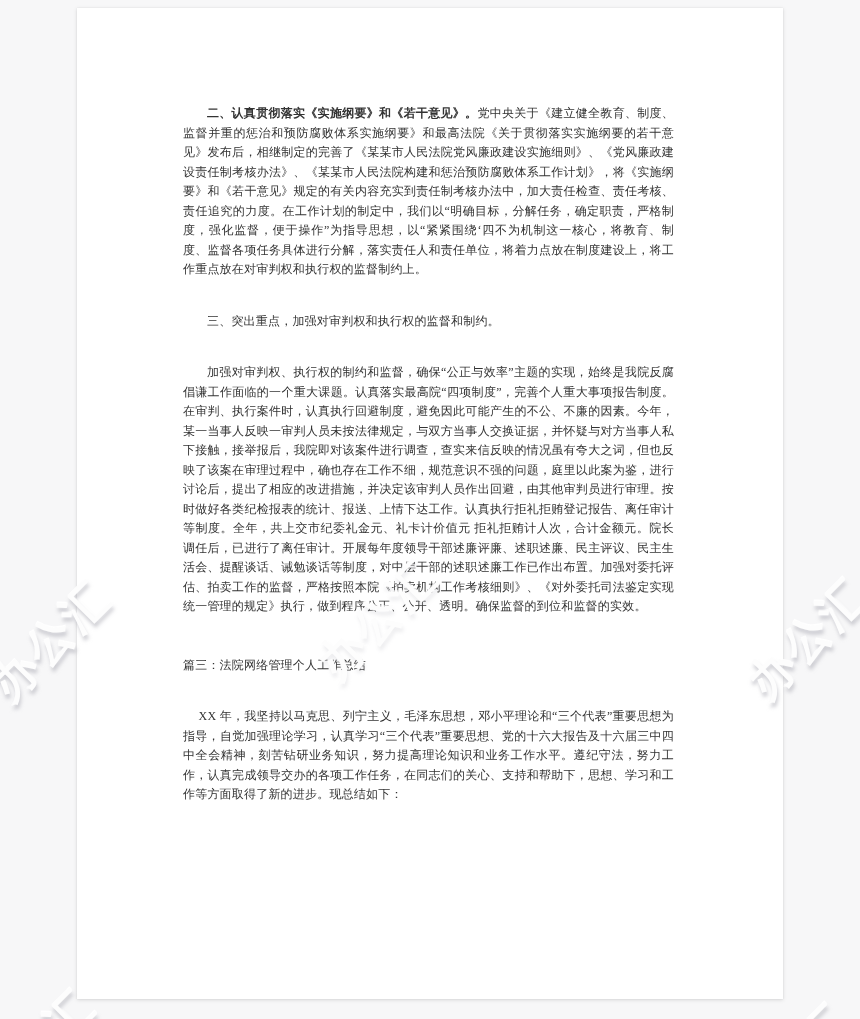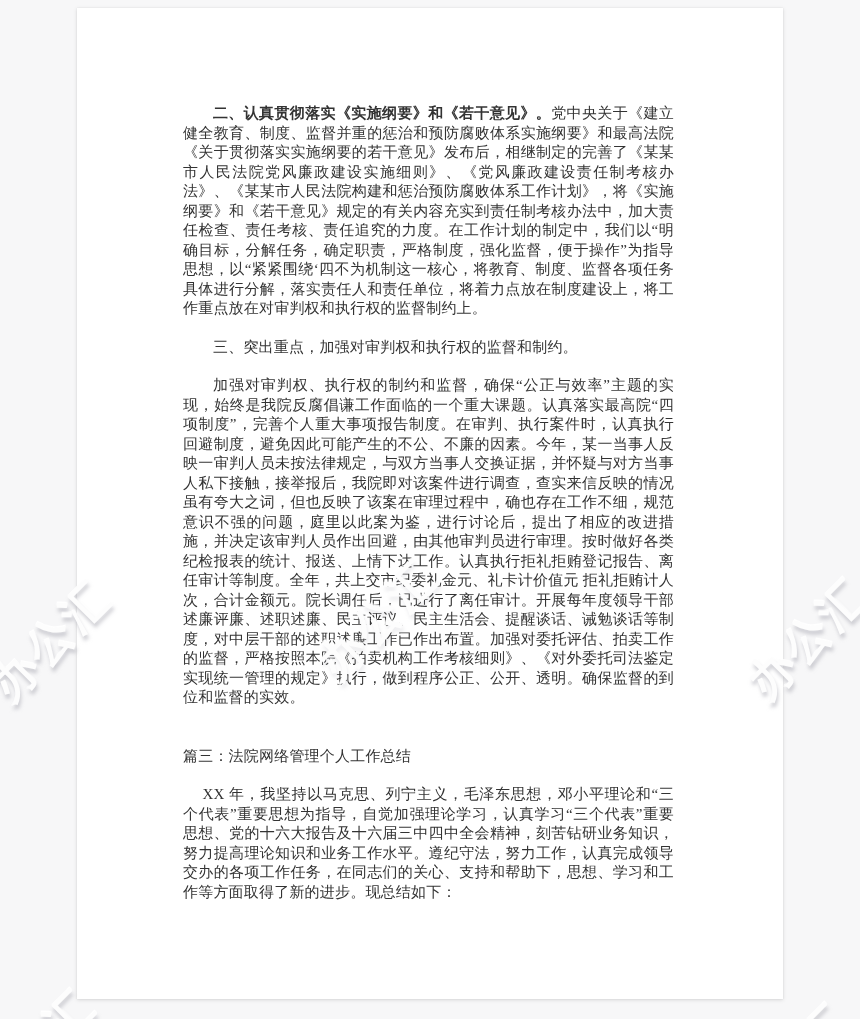--- a/index.html
+++ b/index.html
@@ -21,27 +21,27 @@
     left: 77px; top: 8px;
     width: 706px; height: 991px;
     background: #ffffff;
     box-shadow: 0 1px 4px rgba(0,0,0,0.13), 0 0 1px rgba(0,0,0,0.10);
   }
   .content {
     position: absolute;
     left: 106px; top: 96px;
     width: 491px;
     color: #333333;
-    font-size: 15px;
+    font-size: 12px;
     line-height: 19.5px;
     text-align: justify;
     letter-spacing: 0.2px;
   }
   .para { margin: 0; text-indent: 2em; }
-  .para + .para { margin-top: 19px; }
+  .para + .para { margin-top: 32px; }
   .para.no-indent { text-indent: 0; }
   .para.small-indent { text-indent: 1.3em; }
   .para.gap-large { margin-top: 39px; }
   .bold-lead { font-weight: bold; }
   .wm {
     position: absolute;
     font-family: "Liberation Sans", "DejaVu Sans", sans-serif;
     font-weight: bold;
     font-size: 46px;
     letter-spacing: 3px;

